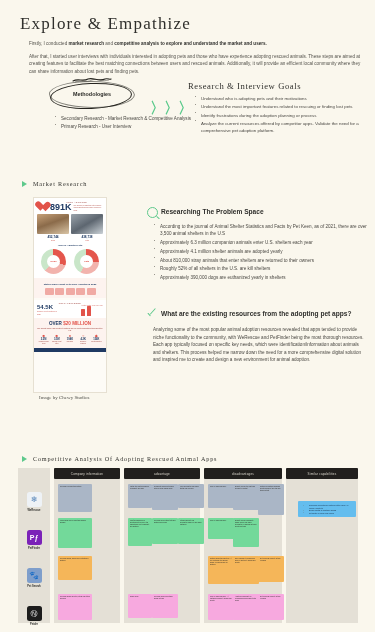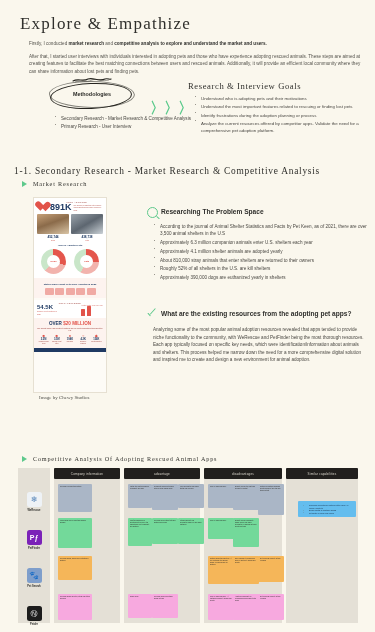--- a/index.html
+++ b/index.html
@@ -257,21 +257,20 @@
   <div class="arrows">〉〉〉</div>
 
   <div class="goalsTitle">Research &amp; Interview Goals</div>
   <ul class="goalsList">
     <li>Understand who is adopting pets and their motivations</li>
     <li>Understand the most important features related to rescuing or finding lost pets</li>
     <li>Identify frustrations during the adoption planning or process</li>
     <li>Analyze the current resources offered by competitor apps. Validate the need for a comprehensive pet adoption platform.</li>
   </ul>
 
-  <div class="secHead">1-1. Secondary Research - Market Research &amp; Competitive Analysis</div>
   <div class="subHead" id="sub1">
     <span class="tri"></span>
     <span>Market Research</span>
   </div>
 
   <div class="infoCard">
     <div class="ig-top">
       <div class="ig-row1">
         <div class="heart"></div>
         <div style="flex:1">

